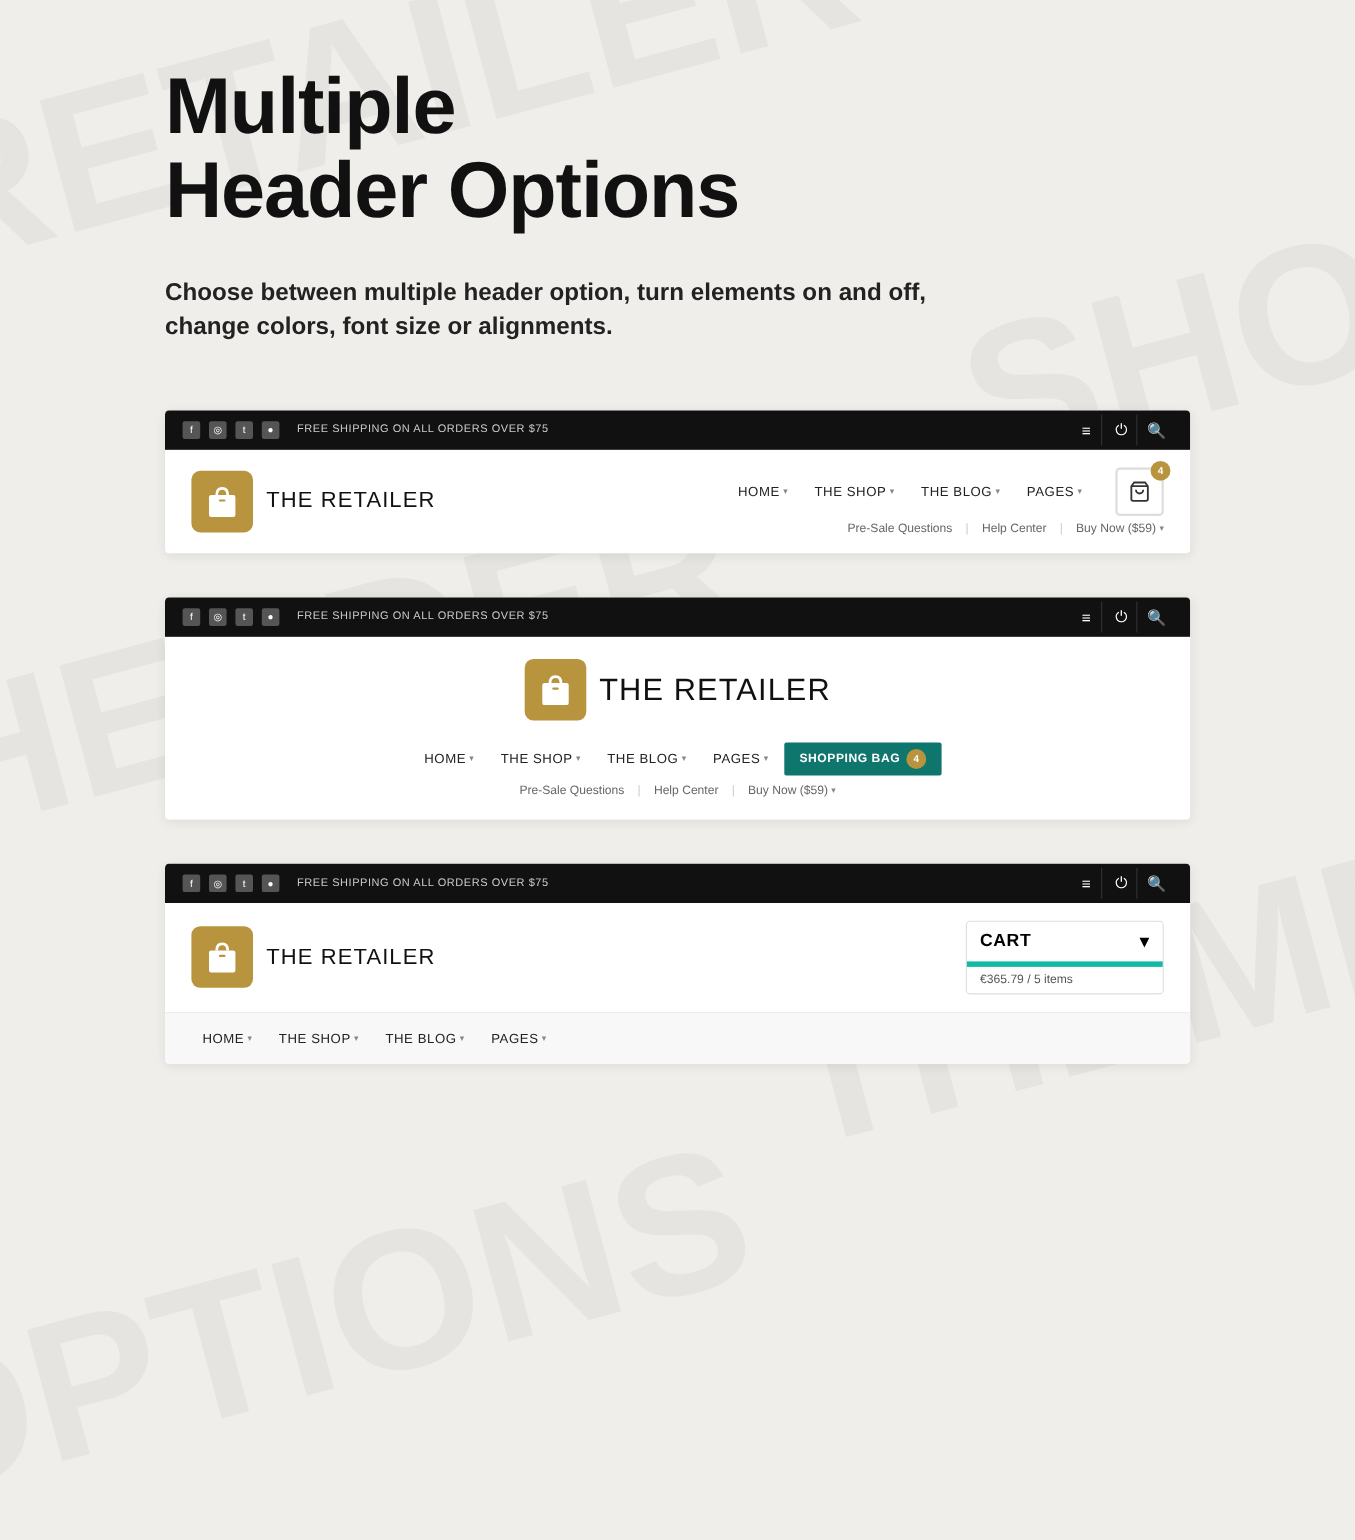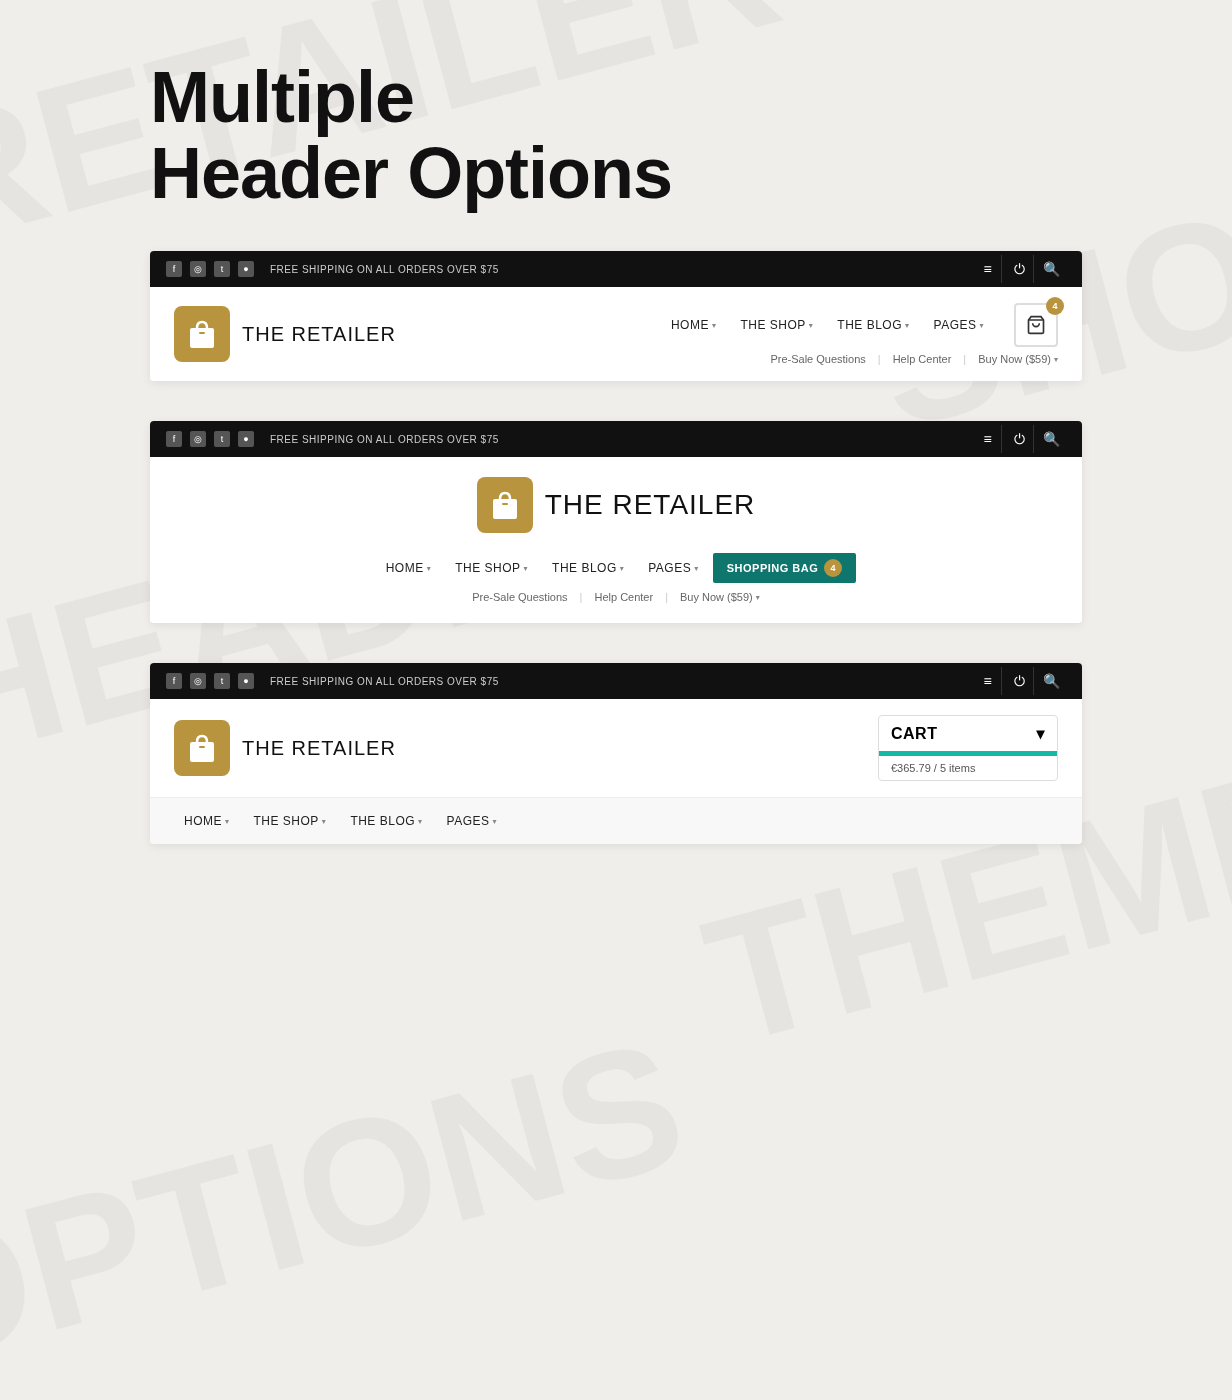--- a/index.html
+++ b/index.html
@@ -367,20 +367,21 @@
   <span class="bg-text" style="top: 800px; right: -100px;">THEME</span>
   <span class="bg-text" style="top: 1100px; left: -120px;">OPTIONS</span>
 </div>
 
 <div class="main-content">
 
   <h1 class="hero-title">
     <span>Multiple</span><br>
     <span>Header Options</span>
   </h1>
+  <p class="hero-description">Choose between multiple header option, turn elements on and off, change colors, font size or alignments.</p>
 
   <div class="headers-container">
 
     <div class="header-demo">
 
       <div class="top-bar">
         <div class="top-bar-left">
           <div class="social-icons">
             <div class="social-icon">f</div>
             <div class="social-icon">◎</div>

